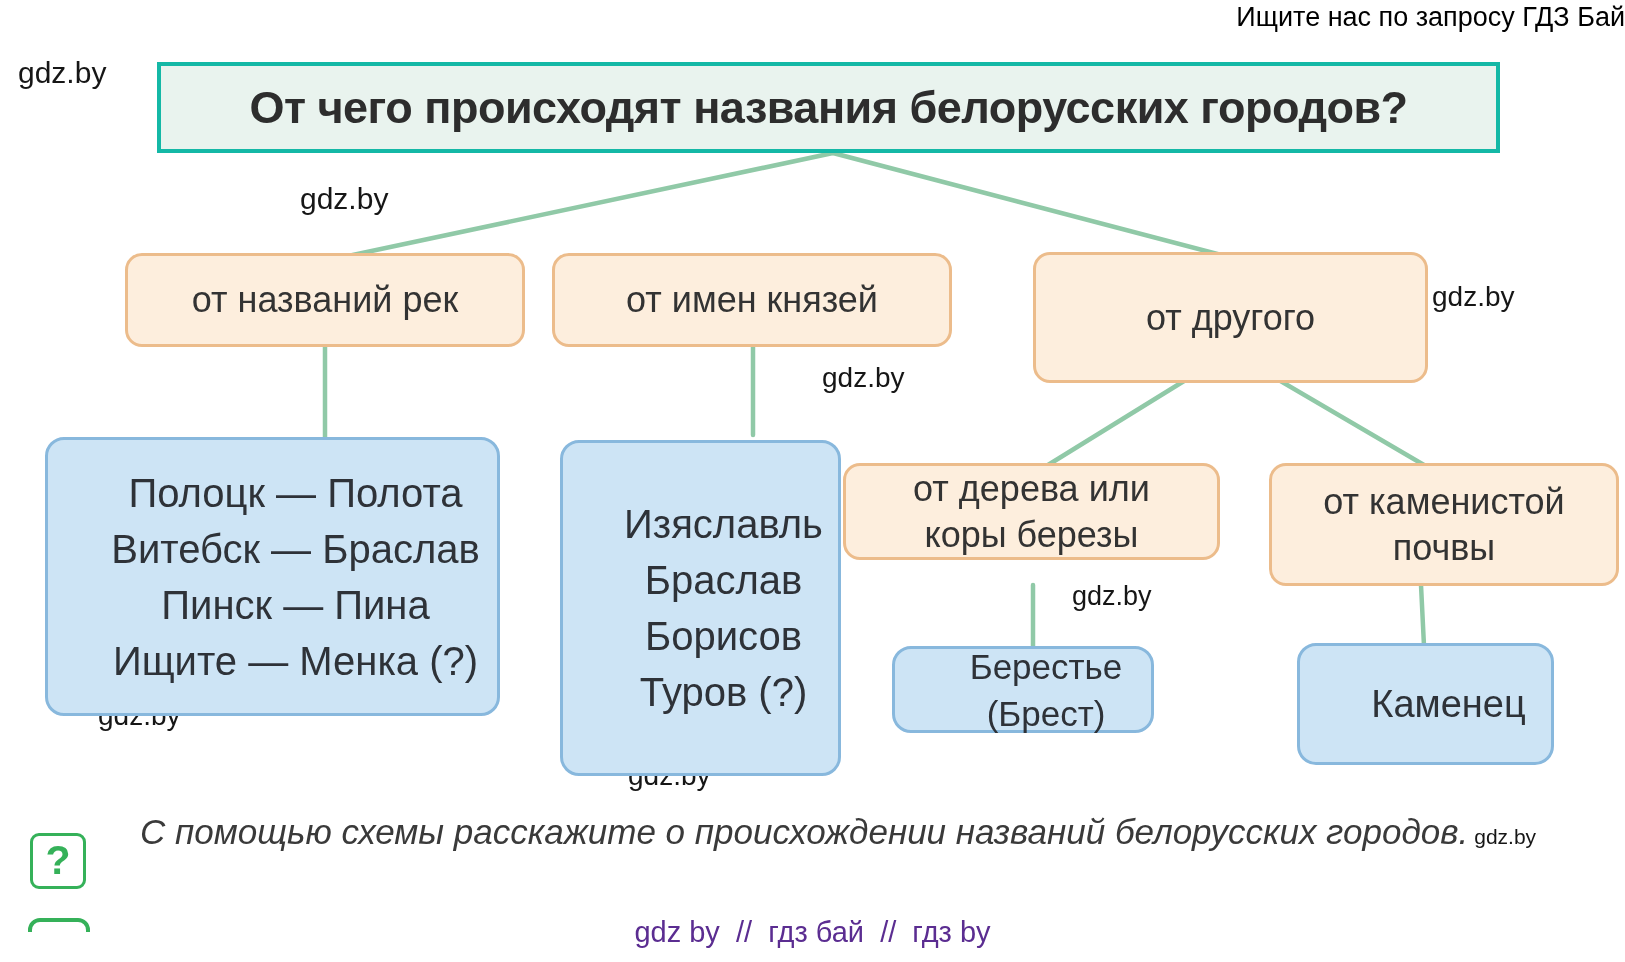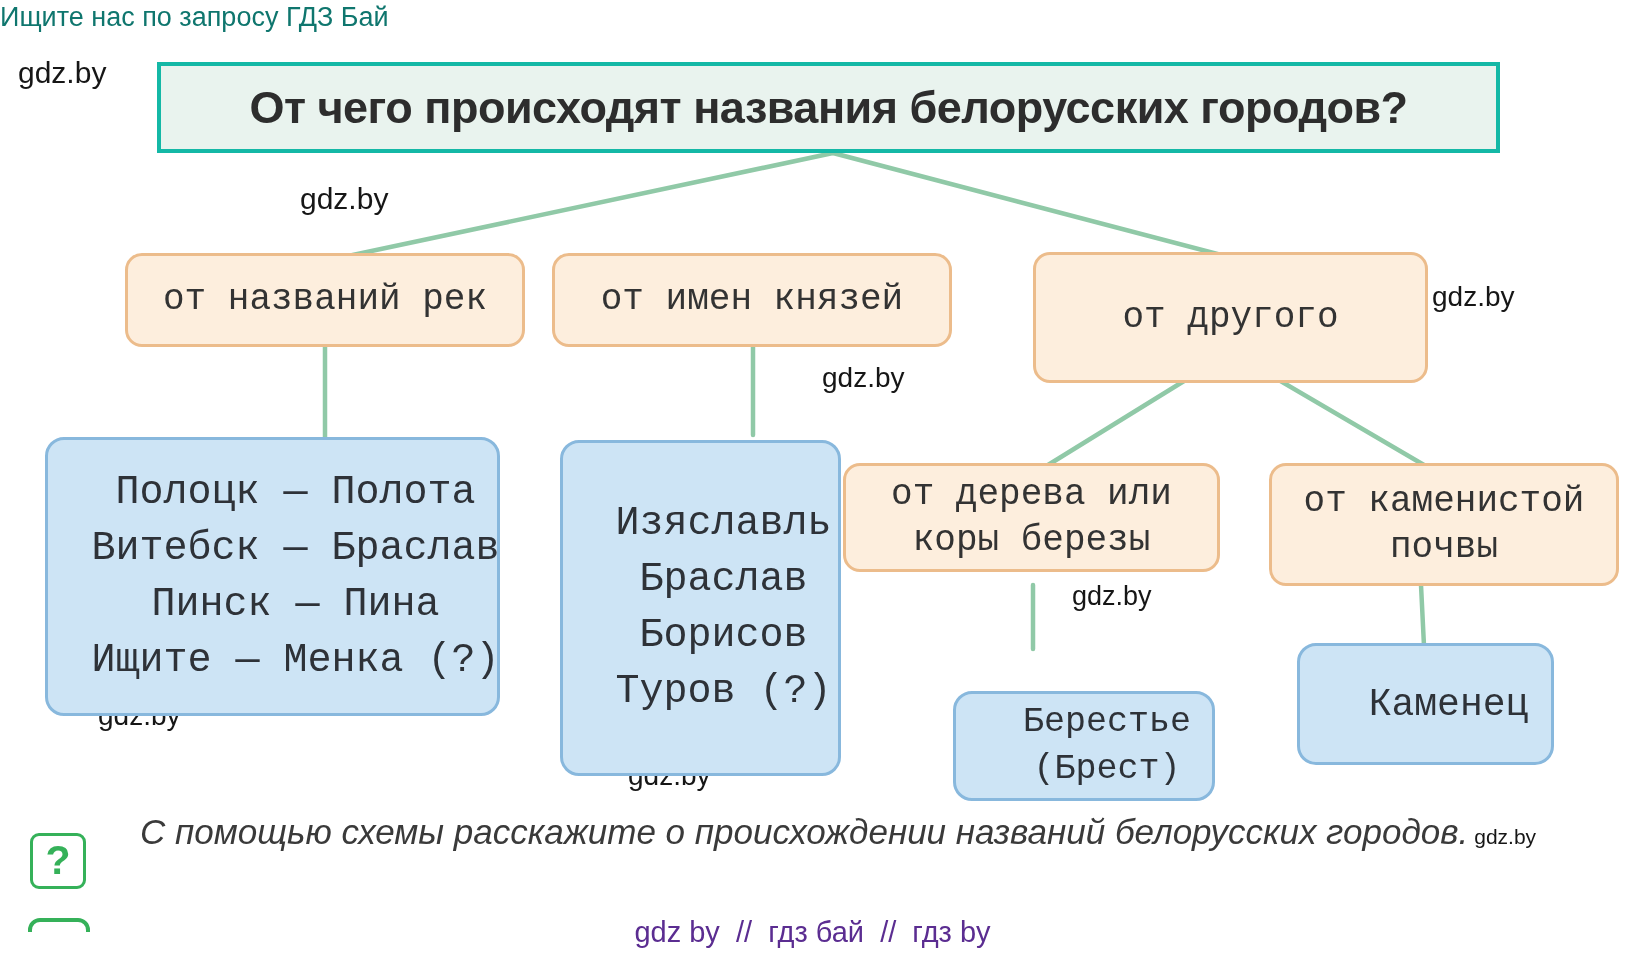--- a/index.html
+++ b/index.html
@@ -1,28 +1,28 @@
 <!DOCTYPE html>
 <html><head>
 <meta charset="utf-8">
 <style>
   html,body{margin:0;padding:0;background:#ffffff;}
   #page{position:relative;width:1625px;height:962px;background:#ffffff;overflow:hidden;
         font-family:"Liberation Sans","DejaVu Sans",sans-serif;color:#333;}
   .abs{position:absolute;}
-  .banner{top:2px;left:0;width:100%;text-align:left;font-size:27px;font-weight:500;color:#0f766e;}
+  .banner{top:2px;left:0;width:100%;text-align:right;font-size:27px;font-weight:500;color:#000000;}
   .wm{position:absolute;color:#161616;font-size:28px;white-space:nowrap;}
   .wm.lg{font-size:30px;}
   .title-box{left:157px;top:62px;width:1343px;height:91px;background:#e9f3ee;border:4px solid #14b8a6;
              box-sizing:border-box;display:flex;align-items:center;justify-content:center;}
   .title-box .t{font-size:45px;font-weight:bold;color:#2d2d2d;letter-spacing:-0.5px;white-space:nowrap;}
   svg.wires{left:0;top:0;width:1625px;height:962px;pointer-events:none;}
   svg.wires line{stroke:#90c9a7;stroke-width:4.5;stroke-linecap:round;}
   .node{position:absolute;box-sizing:border-box;display:flex;flex-direction:column;align-items:center;
-        justify-content:center;text-align:right;font-family:Liberation Mono, monospace;}
+        justify-content:center;text-align:right;}
   .orange{background:#fdeedd;border:3.5px solid #ecbc8b;border-radius:17px;}
   .blue{background:#cde4f5;border:3.5px solid #88b8dd;border-radius:19px;padding-left:46px;}
   .lbl{font-size:36px;color:#333;line-height:46px;white-space:nowrap;}
   .ex{font-size:40px;color:#2e3238;line-height:56px;white-space:nowrap;}
   .ex2{font-size:35px;color:#2e3238;line-height:47px;white-space:nowrap;}
   .qicon{left:30px;top:833px;width:56px;height:56px;border:3.5px solid #35b159;border-radius:9px;
          box-sizing:border-box;display:flex;align-items:center;justify-content:center;}
   .qicon .q{color:#35b159;font-size:41px;font-weight:bold;line-height:1;transform:translateY(-1px);}
   .task{left:140px;top:812px;font-style:italic;font-size:35px;color:#3a3a3a;white-space:nowrap;}
   .task .wm-inline{font-style:normal;font-size:21px;color:#161616;margin-left:6px;}
@@ -79,31 +79,31 @@
     <div class="ex">Ищите — Менка (?)</div>
   </div>
 
   <div class="node blue" style="left:532px;top:440px;width:281px;height:336px;margin-left:28px;">
     <div class="ex">Изяславль</div>
     <div class="ex">Браслав</div>
     <div class="ex">Борисов</div>
     <div class="ex">Туров (?)</div>
   </div>
 
-  <div class="node orange" style="left:843px;top:463px;width:377px;height:109px;">
+  <div class="node orange" style="left:843px;top:463px;width:377px;height:97px;">
     <div class="lbl">от дерева или</div>
     <div class="lbl">коры березы</div>
   </div>
 
   <div class="node orange" style="left:1245px;top:463px;width:350px;height:123px;margin-left:24px;">
     <div class="lbl">от каменистой</div>
     <div class="lbl">почвы</div>
   </div>
 
-  <div class="node blue" style="left:953px;top:646px;width:262px;height:110px;margin-top:45px;">
+  <div class="node blue" style="left:892px;top:646px;width:262px;height:87px;">
     <div class="ex2">Берестье</div>
     <div class="ex2">(Брест)</div>
   </div>
 
   <div class="node blue" style="left:1297px;top:643px;width:257px;height:122px;">
     <span class="ex2" style="font-size:38px;">Каменец</span>
   </div>
 
   <div class="abs qicon">
     <span class="q">?</span>

